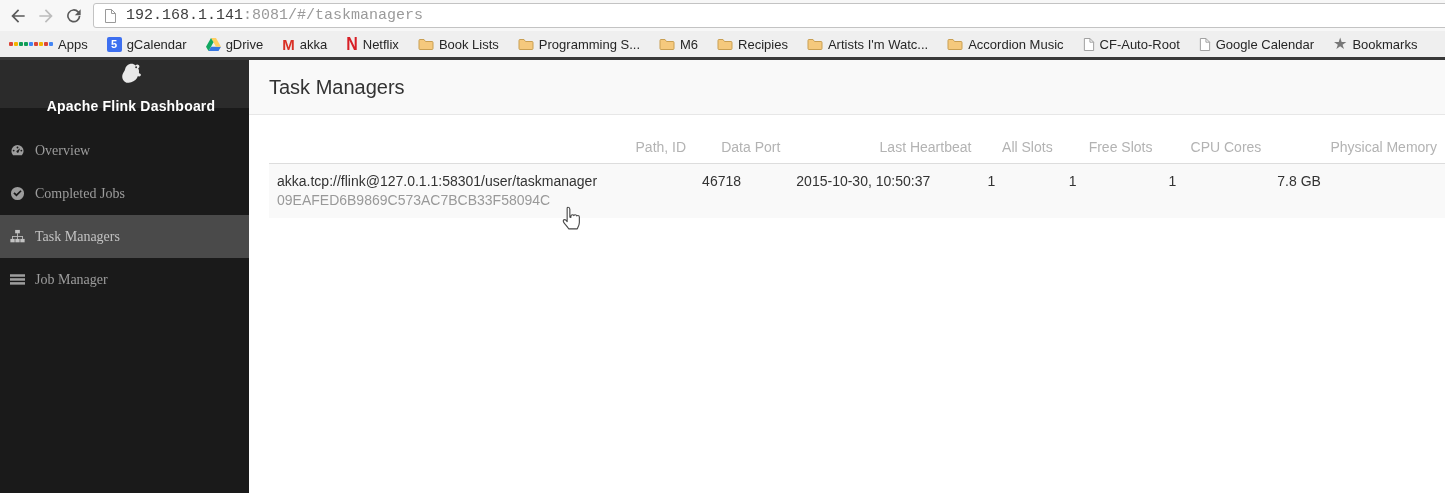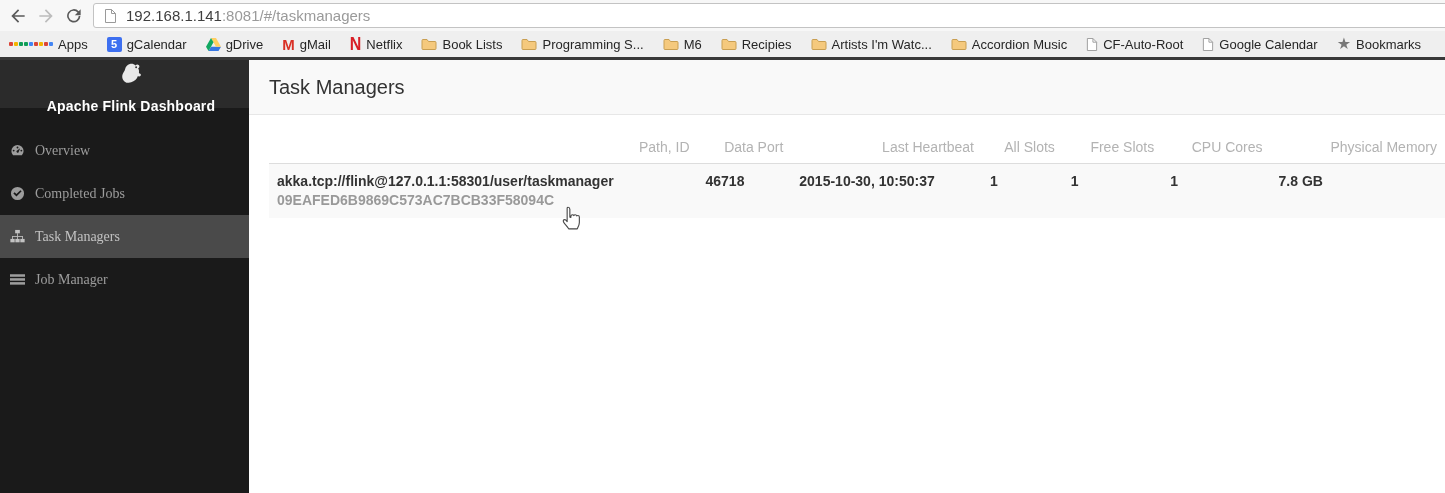--- a/index.html
+++ b/index.html
@@ -2,21 +2,21 @@
 <html style="--sidebar-bg: #1a1a1a; --sidebar-header-bg: #2b2b2b; --sidebar-active-bg: #4a4a4a; --sidebar-text: #9d9d9d; --titlebar-bg: #f9f9f9; --row-stripe-bg: #f9f9f9; --muted-text: #999999; --divider-dark: #383838; --folder-yellow: #f5c97d; --netflix-red: #d81f26; --gmail-red: #d93025; --calendar-blue: #3d6ff0;"><head>
 <meta charset="utf-8">
 <style>
   html,body{margin:0;padding:0;}
   body{
     width:1445px;height:493px;overflow:hidden;position:relative;
     background:#fff;font-family:"Liberation Sans",sans-serif;
     -webkit-font-smoothing:antialiased;
   }
   
-  .toolbar{position:absolute;top:0;left:0;right:0;height:31px;background:#f7f7f7;}
+  .toolbar{position:absolute;top:0;left:0;right:0;height:31px;background:#f7f7f7;font-family:Liberation Mono, monospace;}
   .nav-btn{position:absolute;top:3px;width:26px;height:26px;display:flex;align-items:center;justify-content:center;}
   .nav-btn svg{width:20px;height:20px;}
   #btn-back{left:5px;}  #btn-back svg{fill:#5a5a5a;}
   #btn-fwd{left:33px;}  #btn-fwd svg{fill:#bcbcbc;}
   #btn-reload{left:61px;} #btn-reload svg{fill:#5a5a5a;}
   .omnibox{position:absolute;left:93px;right:-8px;top:3px;height:23px;background:#fff;
     border:1px solid #c3c3c3;border-radius:3px;display:flex;align-items:center;
     padding-left:10px;font-size:15px;white-space:nowrap;overflow:hidden;}
   .omnibox .doc-icon{margin-right:9px;flex:none;}
   .url-host{color:#3f3f3f;}
@@ -46,21 +46,21 @@
   .nav-item svg{width:15px;height:15px;fill:currentColor;flex:none;}
   .nav-item.active{background:var(--sidebar-active-bg);color:#c2c2c2;}
   .main{position:absolute;left:249px;right:0;top:0;bottom:0;}
   .titlebar{height:54px;background:var(--titlebar-bg);border-bottom:1px solid #e7e7e7;
     display:flex;align-items:center;padding-left:20px;font-size:20px;color:#333;}
   .content{padding:16px 0 0 20px;}
   table{border-collapse:collapse;table-layout:fixed;}
   th{text-align:right;font-weight:normal;color:#b3b3b3;font-size:14px;padding:8px;
     border-bottom:1px solid #ddd;white-space:nowrap;overflow:visible;}
   td{vertical-align:top;padding:8px;font-size:14px;color:#333;line-height:19px;
-    background:var(--row-stripe-bg);white-space:nowrap;font-weight:bold;}
+    background:var(--row-stripe-bg);white-space:nowrap;}
   .row-id{color:var(--muted-text);}
   .folder-svg path{fill:var(--folder-yellow);stroke:#c99f52;}
   .doc-outline{fill:#fff;stroke:#9a9a9a;}
   .cursor{position:absolute;left:561px;top:205px;z-index:20;pointer-events:none;}
 </style>
 </head>
 <body>
 
 <div class="toolbar">
   <span class="nav-btn" id="btn-back">
@@ -112,21 +112,21 @@
       <svg width="15" height="13" viewBox="0 0 1443 1250">
         <path fill="#3777e3" d="M240 1250l241-417h962l-241 417z"></path>
         <path fill="#ffcf63" d="M962 833h481L962 0H481z"></path>
         <path fill="#11a861" d="M0 833l241 417 481-833L481 0z"></path>
       </svg>
     </span>
     <span>gDrive</span>
   </span>
   <span class="bm">
     <span class="glyph gmail-m">M</span>
-    <span>gMail</span>
+    <span>akka</span>
   </span>
   <span class="bm">
     <span class="glyph netflix-n">N</span>
     <span>Netflix</span>
   </span>
   <span class="bm">
     <span class="glyph">
         <svg class="folder-svg" width="16" height="13" viewBox="0 0 16 13">
           <path d="M1 2.5a1 1 0 0 1 1-1h4l1.5 2h6.5a1 1 0 0 1 1 1v6a1 1 0 0 1-1 1H2a1 1 0 0 1-1-1z"></path>
         </svg>

